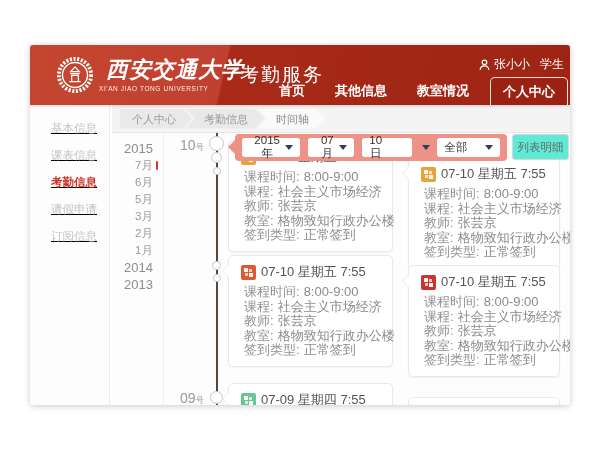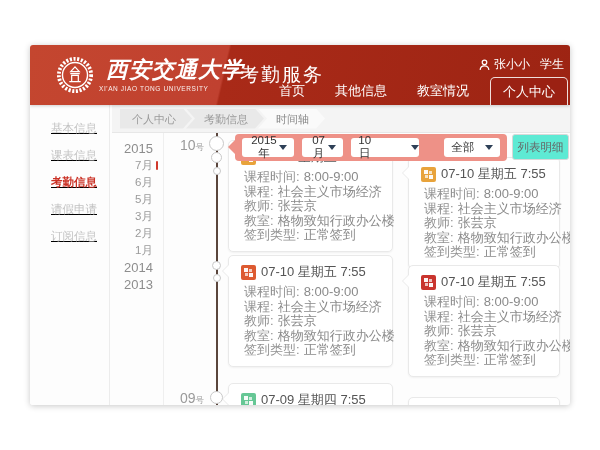--- a/index.html
+++ b/index.html
@@ -23,21 +23,21 @@
   .uni-en { position:absolute; left:69px; top:40px; color:rgba(255,255,255,.92);
             font-size:6.5px; letter-spacing:.6px; white-space:nowrap; }
   .svc { position:absolute; left:210px; top:17px; color:#fff; font-size:19px;
          letter-spacing:2px; white-space:nowrap; }
   .user { position:absolute; right:6px; top:11px; color:#fff; font-size:12px;
           display:flex; align-items:center; gap:4px; cursor:pointer; }
   .user .role { margin-left:6px; }
   .nav { position:absolute; right:2px; bottom:0; height:28px; display:flex;
          align-items:flex-end; }
   .nav-item { color:#fff; font-size:13px; line-height:28px; padding:0 15px;
-              cursor:pointer; white-space:nowrap; }
+              cursor:pointer; white-space:nowrap;font-weight:bold; }
   .nav-tab-active { background:#9b2113; border:1px solid rgba(255,255,255,.85);
                     border-bottom:none; border-radius:5px 5px 0 0; line-height:27px;
                     padding:0 12px; margin-left:6px; }
 
   
   .sidebar { position:absolute; left:0; top:60px; width:80px; bottom:0;
              background:#fdfdfd; border-right:1px solid #ececec; padding-top:10px;text-decoration:underline; }
   .side-item { text-align:right; padding-right:12px; line-height:27px;
                font-size:11.5px; color:#c2c2c2; cursor:pointer; white-space:nowrap; }
   .side-item.active { color:#cb3226; font-weight:bold; }
@@ -71,21 +71,21 @@
   
   .filterbar { position:absolute; left:205px; top:89px; width:272px; height:27px;
                border-radius:4px; display:flex; align-items:center; gap:8px;
                padding:0 7px; z-index:6; }
   .filterbar .tail { position:absolute; left:-7px; top:6px; width:0; height:0;
                border-top:7px solid transparent; border-bottom:7px solid transparent;
                border-right:7px solid #ee9187; }
   .fselect { height:19px; background:#fff; border-radius:3px; display:flex;
              align-items:center; justify-content:space-between; padding:0 7px;
              font-size:11.5px; color:#333; cursor:pointer; }
-  .fs-year { width:64px; } .fs-month { width:50px; } .fs-day { width:68px;gap:40px; } .fs-type { width:69px;margin-left:17px; }
+  .fs-year { width:64px; } .fs-month { width:50px; } .fs-day { width:50px;gap:40px; } .fs-type { width:69px;margin-left:17px; }
   .caret { width:0; height:0; border-left:4px solid transparent;
            border-right:4px solid transparent; border-top:5px solid #2e4057; }
   .list-btn { position:absolute; left:482px; top:89px; width:57px; height:26px;
               background:#5eead4; border:1px solid #d8d8d8; border-radius:3px;
               font-size:11.5px; color:#666; display:flex; align-items:center;
               justify-content:center; cursor:pointer; z-index:6; white-space:nowrap; }
 
   
   .card { position:absolute; background:#fff; border:1px solid #e9e9e9;
           border-radius:5px; box-shadow:0 1px 2px rgba(0,0,0,.05);

